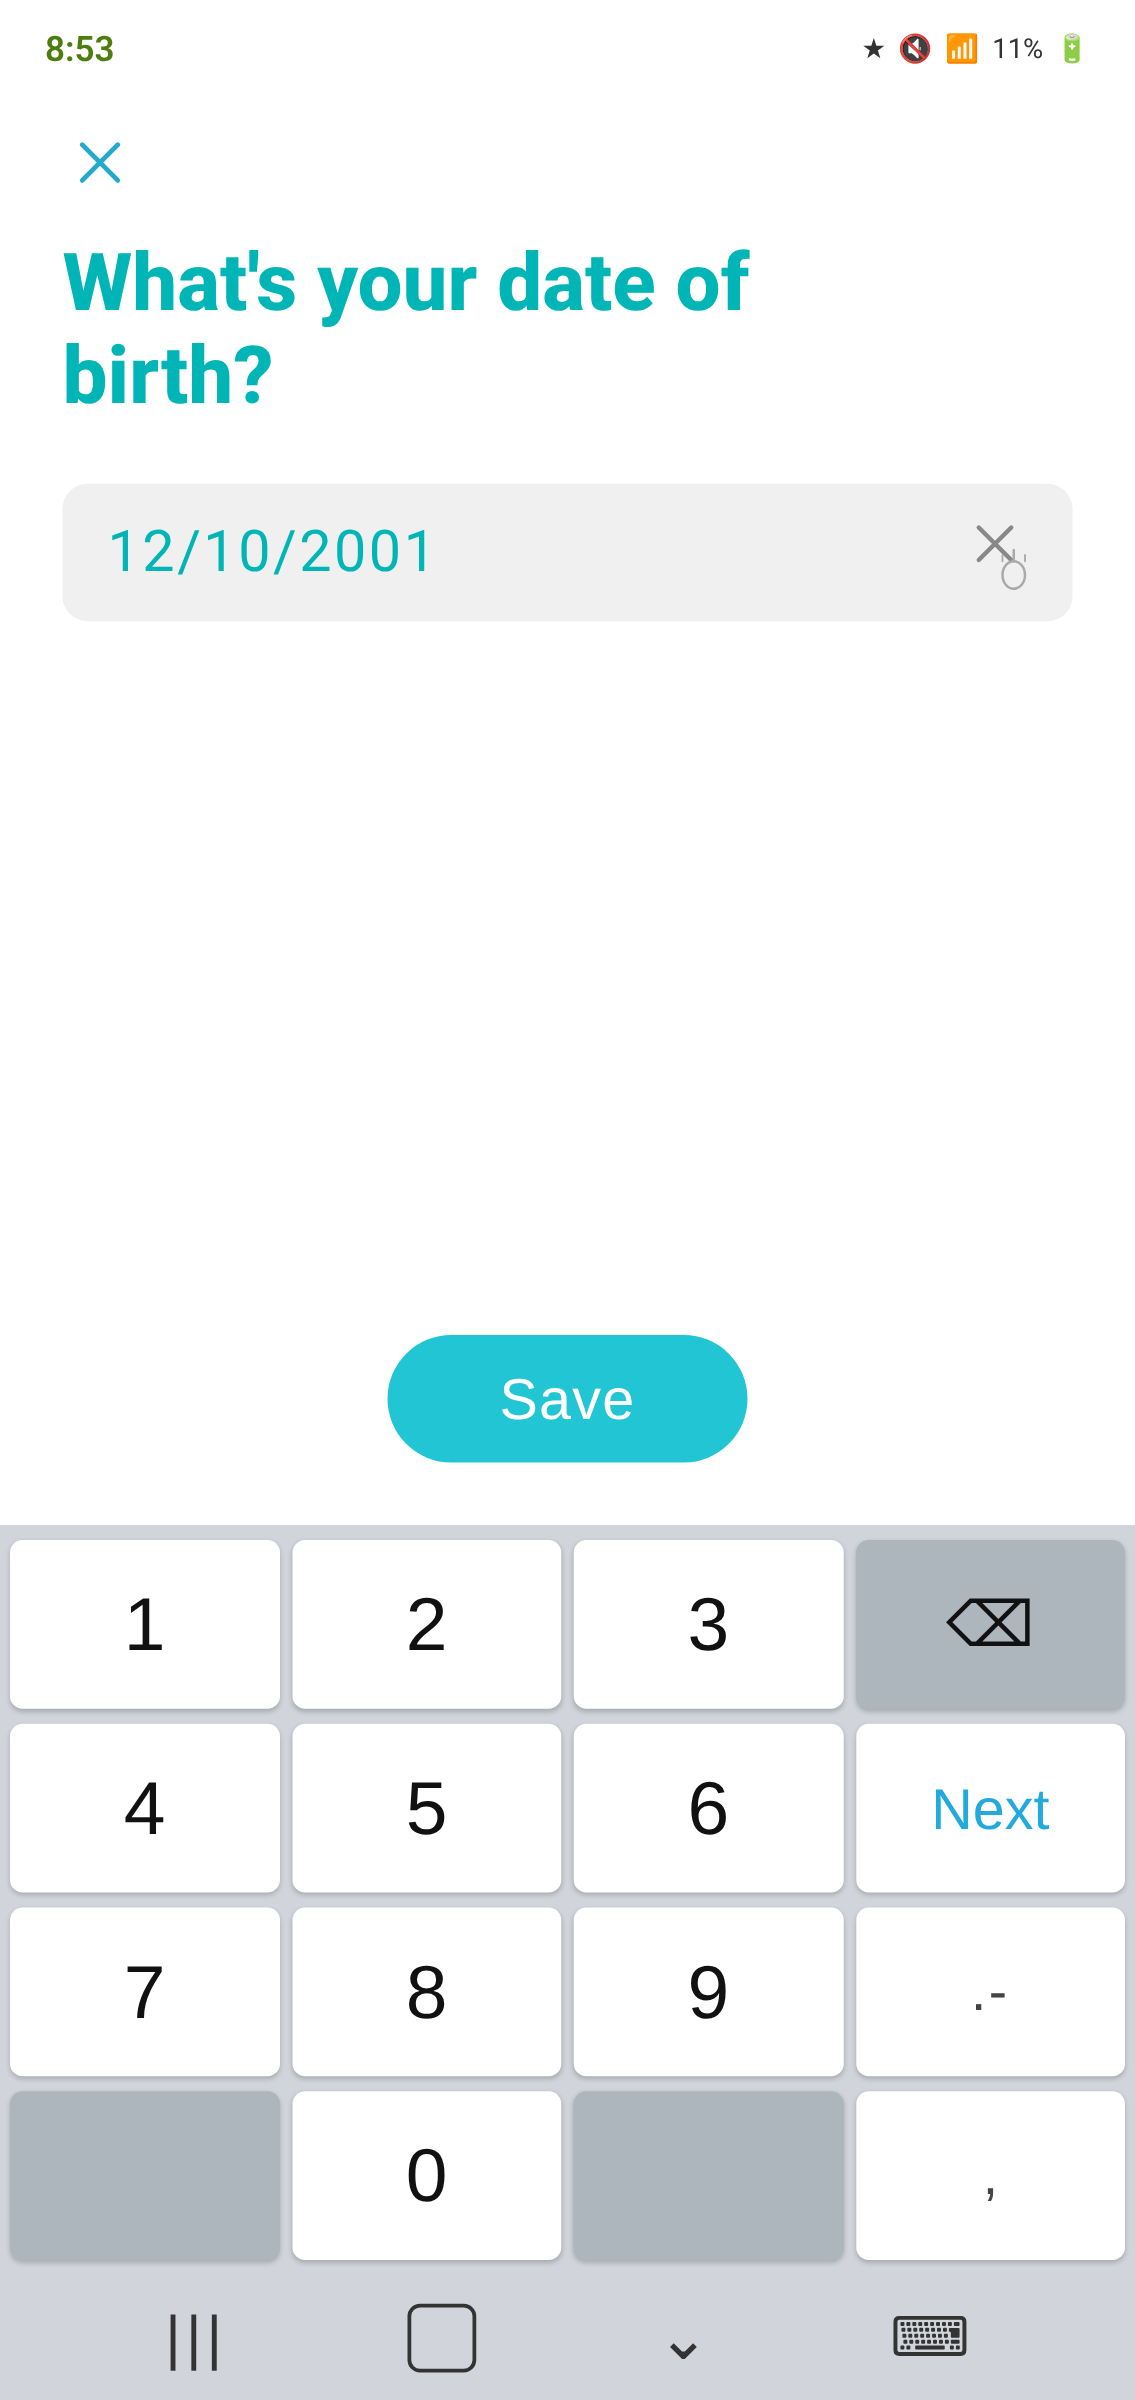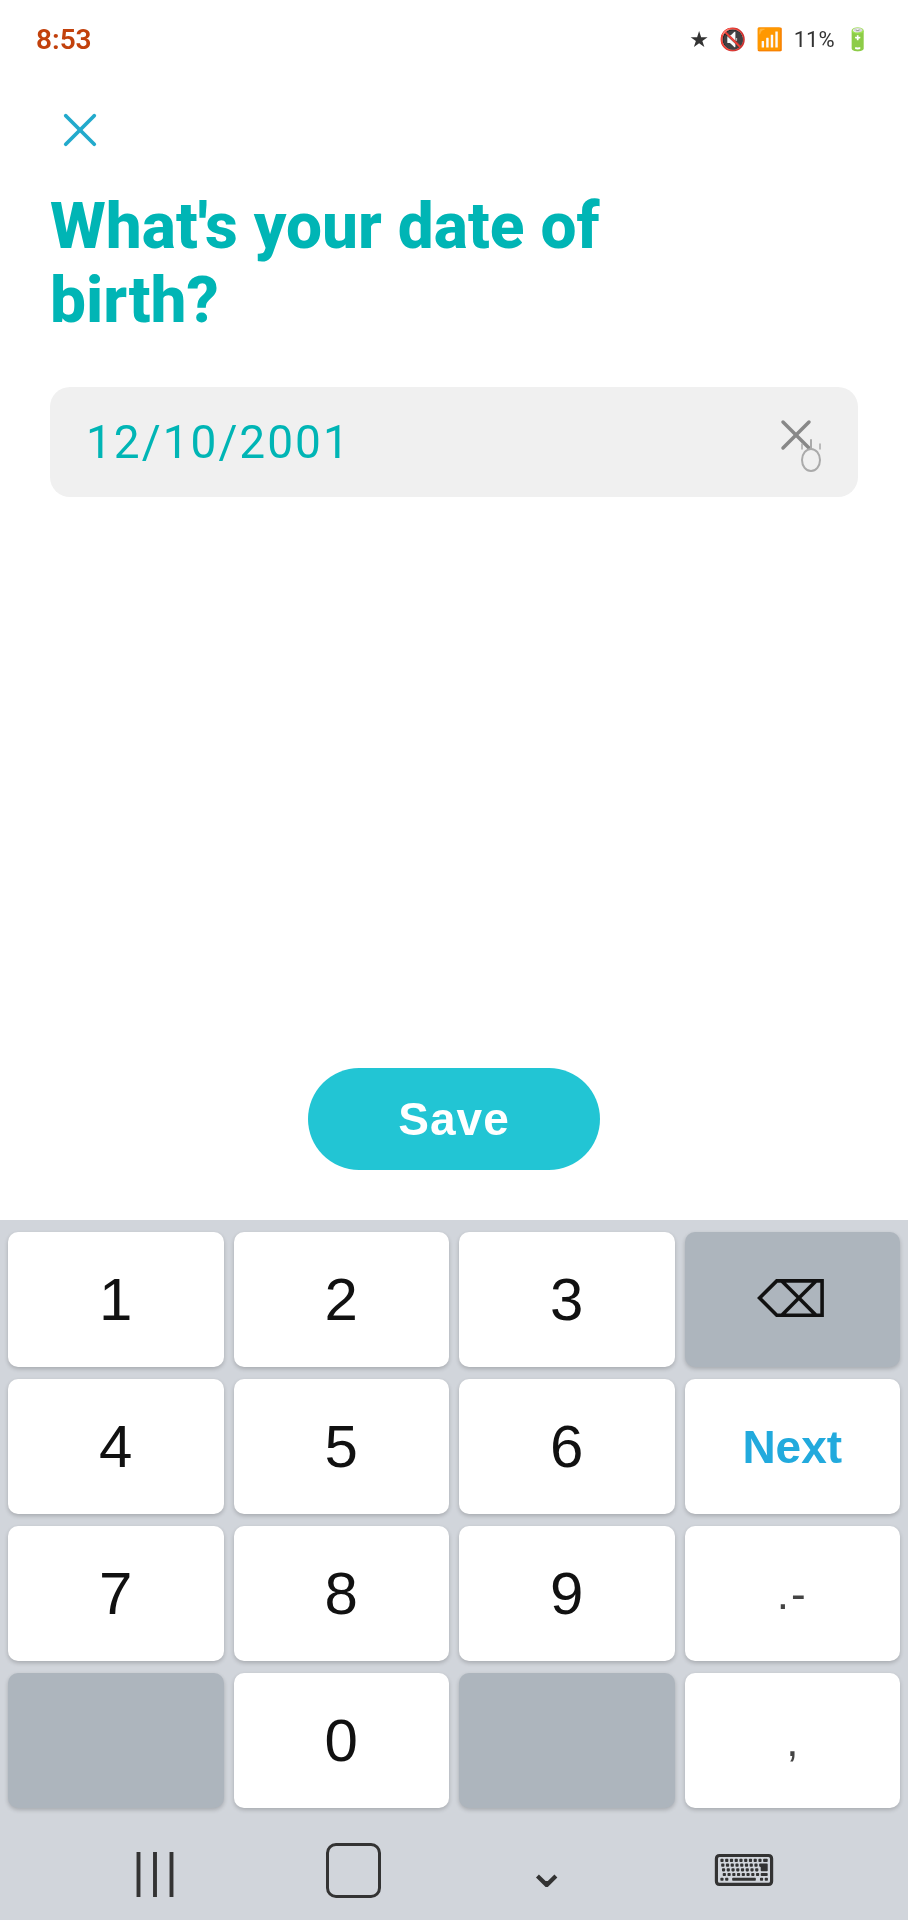--- a/index.html
+++ b/index.html
@@ -25,21 +25,21 @@
       justify-content: space-between;
       align-items: center;
       padding: 18px 36px 10px 36px;
       height: 70px;
       background: #ffffff;
     }
 
     .status-time {
       font-size: 28px;
       font-weight: 600;
-      color: #c2410c;
+      color: #4d7c0f;
     }
 
     .status-icons {
       display: flex;
       align-items: center;
       gap: 10px;
     }
 
     .status-icon-text {
       font-size: 22px;
@@ -115,21 +115,21 @@
       display: flex;
       justify-content: center;
       margin-top: auto;
       padding-bottom: 50px;
     }
 
     .save-button {
       background: #22c5d4;
       color: white;
       font-size: 46px;
-      font-weight: 700;
+      font-weight: 400;
       border: none;
       border-radius: 60px;
       padding: 24px 90px;
       cursor: pointer;
       letter-spacing: 1px;
     }
 
     
     .keyboard-area {
       background: #d1d5db;
@@ -160,21 +160,21 @@
 
     .key-btn.dark {
       background: #adb5bd;
       color: #111111;
     }
 
     .key-btn.next-btn {
       background: #ffffff;
       color: #22aadd;
       font-size: 46px;
-      font-weight: 700;
+      font-weight: 400;
     }
 
     .key-btn.symbol-btn {
       font-size: 44px;
       color: #444;
       letter-spacing: 2px;
     }
 
     .key-btn.comma-btn {
       font-size: 44px;

